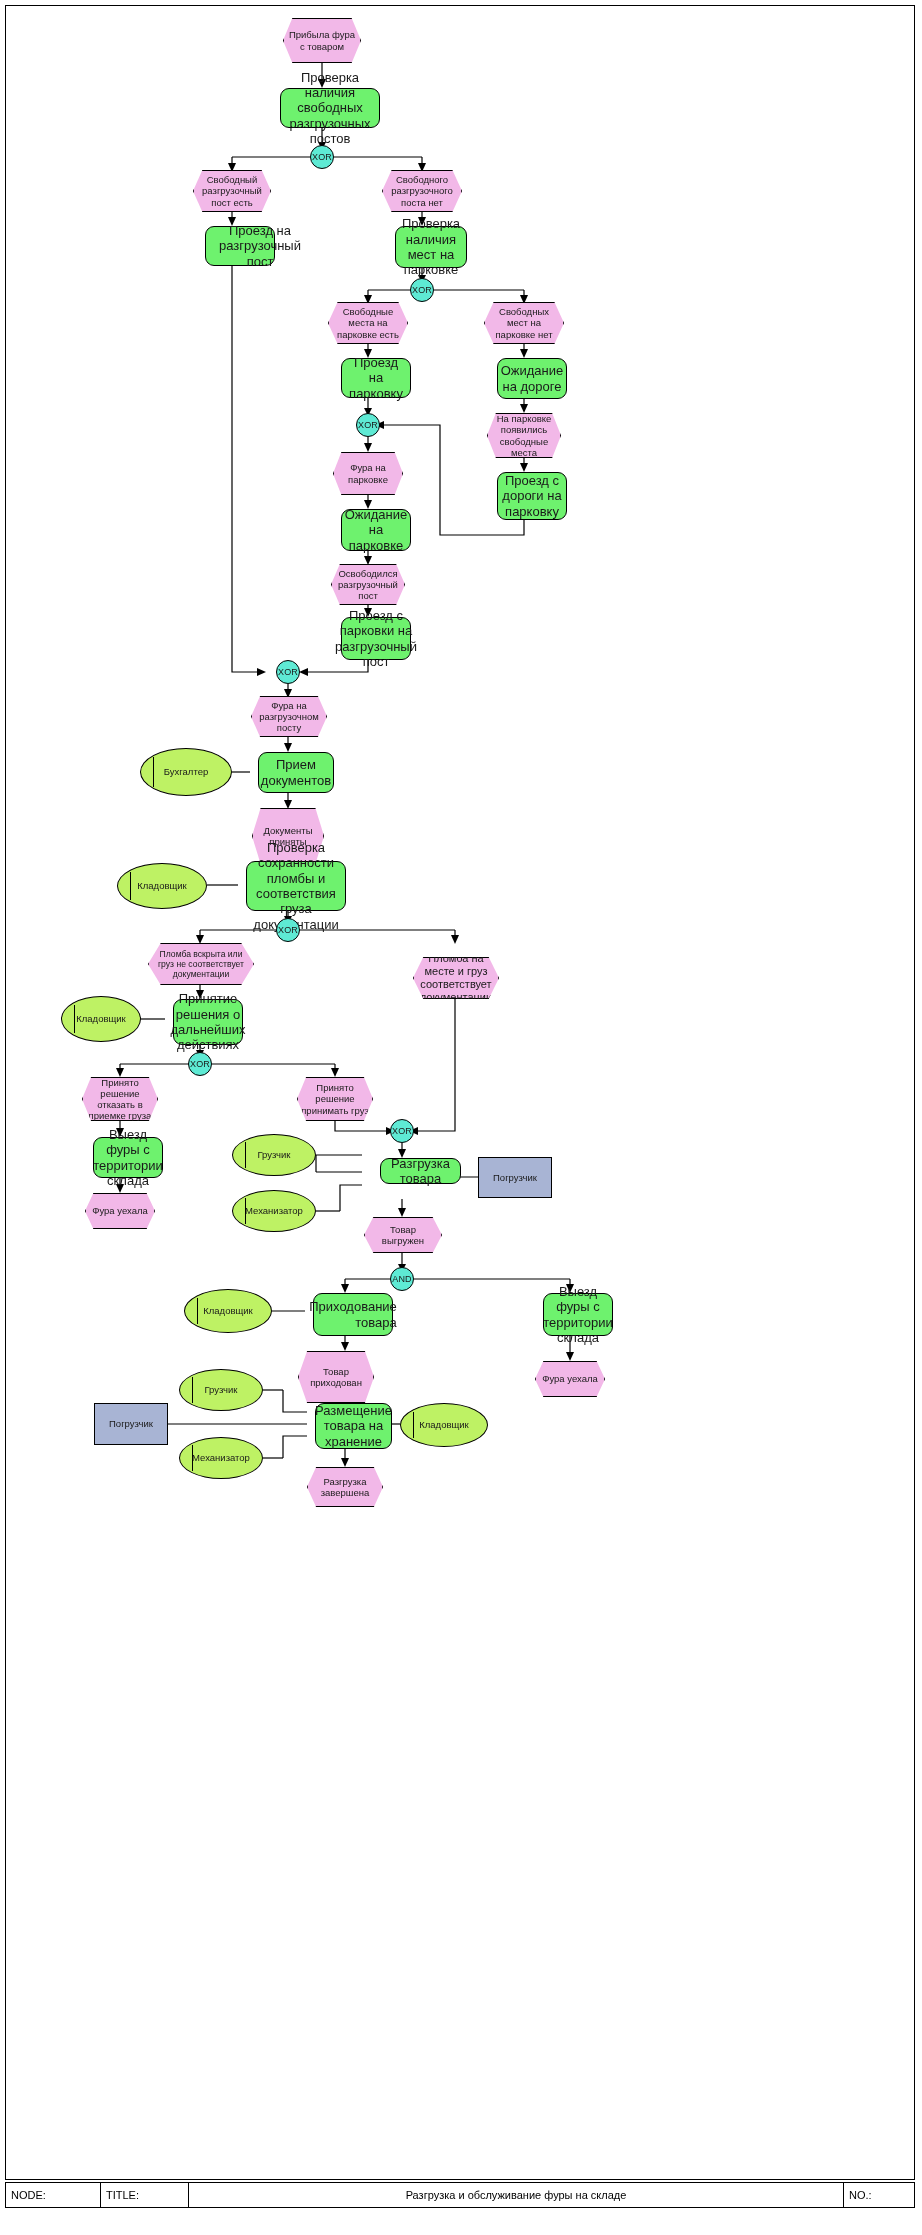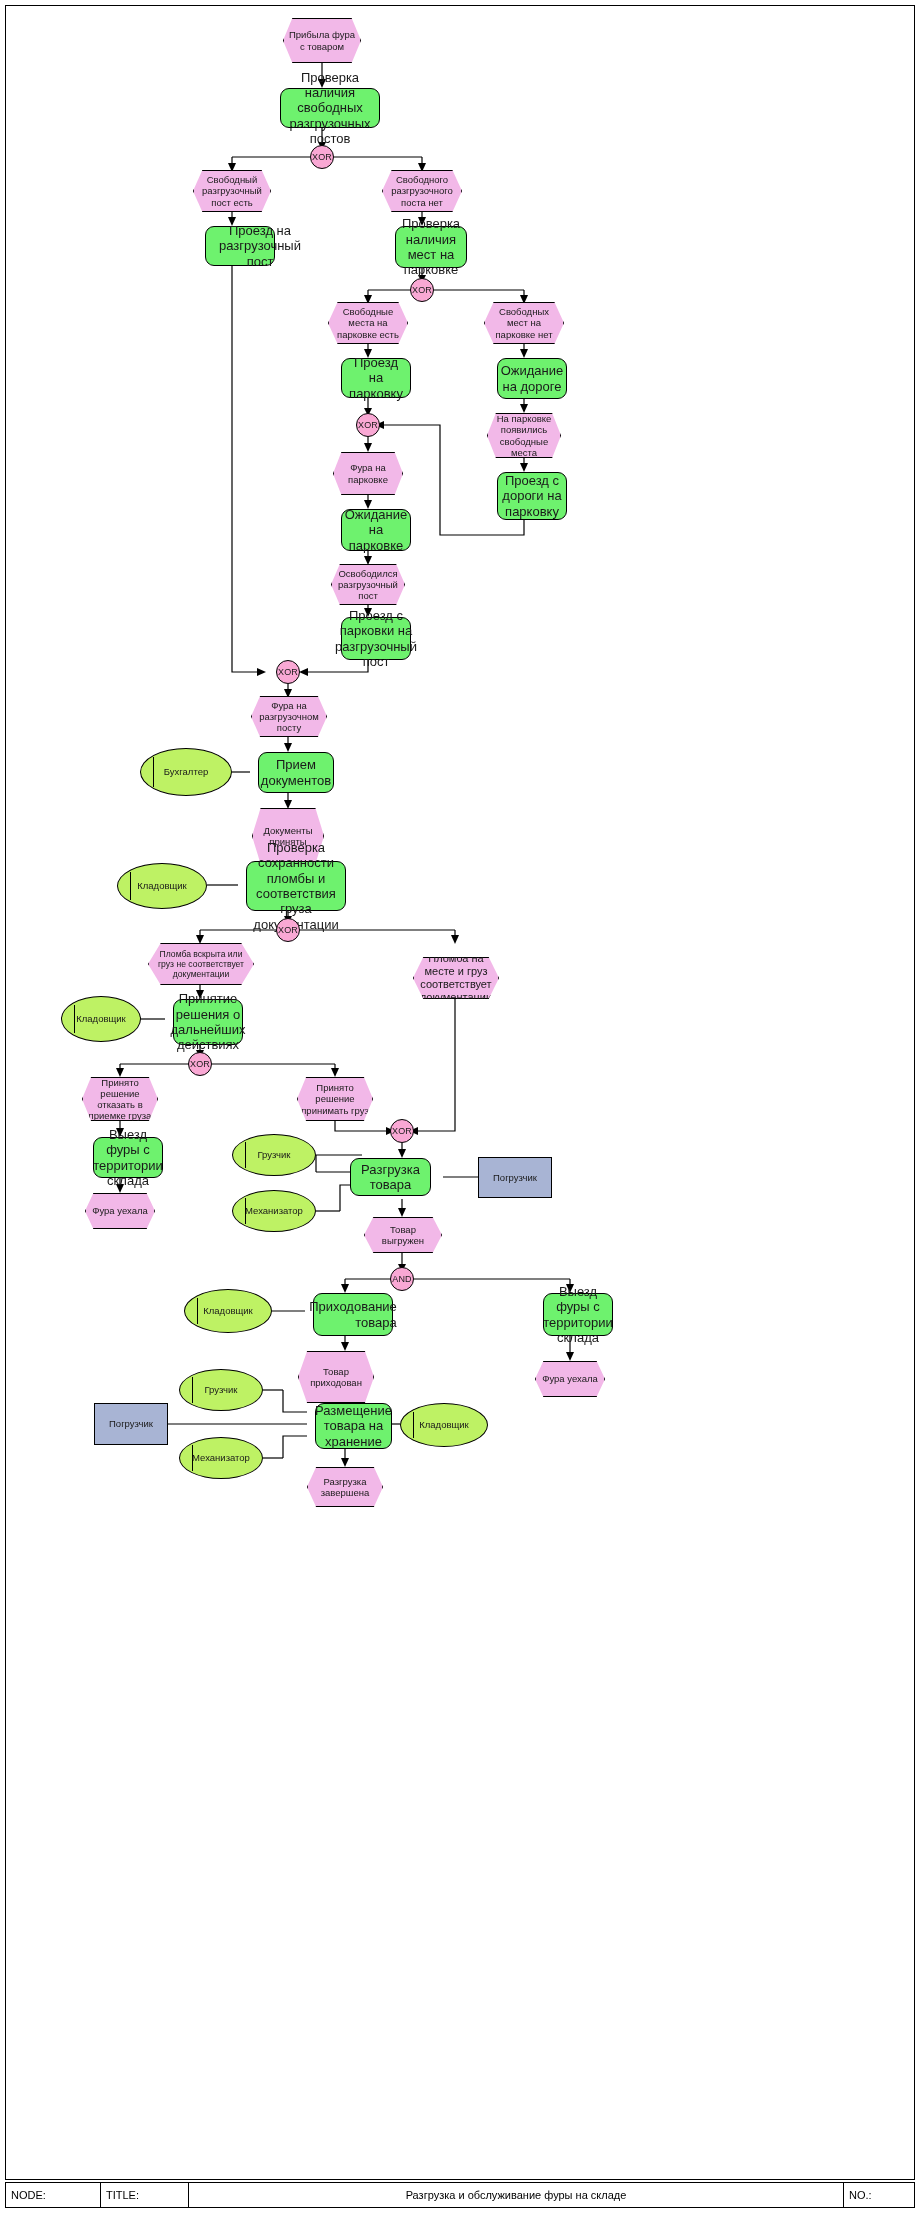--- a/index.html
+++ b/index.html
@@ -21,21 +21,21 @@
   .func{background:#6ef26e;border:1px solid #000;border-radius:9px;font-size:13px;margin-left:8px;}
 
   
   .role{background:#bef264;border:1px solid #000;border-radius:50%;font-size:9.5px;}
   .role .bar{position:absolute;left:12px;top:18%;height:64%;width:0;border-left:1px solid #000;}
 
   
   .res{background:#a8b4d4;border:1px solid #000;font-size:9.5px;}
 
   
-  .conn{background:#f9a8d4;border:1px solid #000;border-radius:50%;font-size:9px;letter-spacing:0.2px;}
+  .conn{background:#5eead4;border:1px solid #000;border-radius:50%;font-size:9px;letter-spacing:0.2px;}
 
   
   #footer{position:absolute;left:5px;top:2182px;width:910px;height:26px;border:1px solid #000;box-sizing:border-box;display:flex;align-items:flex-end;font-size:11px;}
   #footer .cell{height:100%;display:flex;align-items:center;padding:0 5px;box-sizing:border-box;}
   #footer .c-node{width:95px;border-right:1px solid #000;}
   #footer .c-title{width:88px;border-right:1px solid #000;}
   #footer .c-main{flex:1;justify-content:center;border-right:1px solid #000;}
   #footer .c-no{width:70px;}
   svg line,svg path,svg polyline{stroke:#000;stroke-width:1.2;fill:none;}
   svg polygon.ah{fill:#000;stroke:none;}
@@ -372,21 +372,21 @@
   <div class="node role" style="left:232px;top:1134px;width:84px;height:42px;position:absolute;">
     <span class="bar"></span>
     <span>Грузчик</span>
   </div>
 
   <div class="node role" style="left:232px;top:1190px;width:84px;height:42px;position:absolute;">
     <span class="bar"></span>
     <span>Механизатор</span>
   </div>
 
-  <div class="node func" style="left:342px;top:1158px;width:81px;height:38px;">
+  <div class="node func" style="left:372px;top:1158px;width:81px;height:26px;">
     <span>Разгрузка товара</span>
   </div>
 
   <div class="node res" style="left:478px;top:1157px;width:74px;height:41px;">
     <span>Погрузчик</span>
   </div>
 
   <div class="node event" style="left:364px;top:1217px;width:78px;height:36px;">
     <span>Товар выгружен</span>
   </div>

